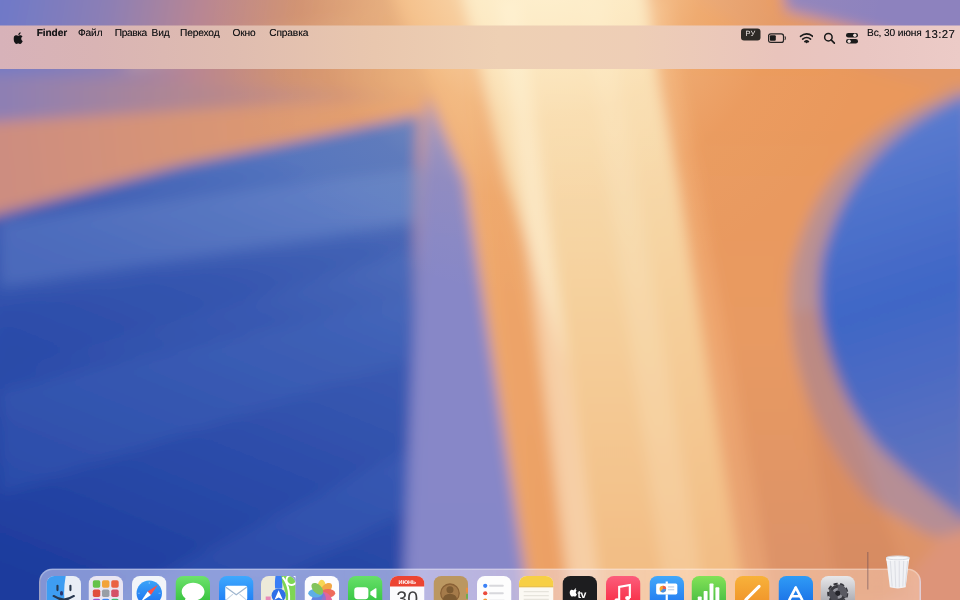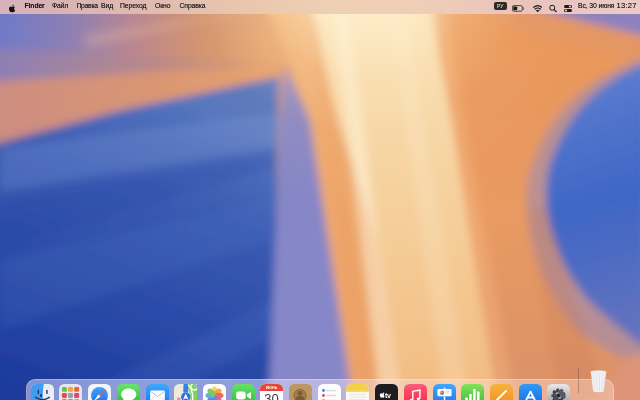--- a/index.html
+++ b/index.html
@@ -1,18 +1,18 @@
 <!DOCTYPE html>
 <html><head><meta charset="utf-8"><style>
 *{margin:0;padding:0;box-sizing:border-box}
 html,body{width:640px;height:400px;overflow:hidden;font-family:"Liberation Sans",sans-serif;background:#4a6fc8}
 #wall{position:absolute;left:0;top:0;width:640px;height:400px}
 #glow{position:absolute;left:0;top:0;width:640px;height:400px;
 background:radial-gradient(circle at 362px -30px, rgba(255,243,212,0.9) 0px, rgba(255,240,205,0.55) 60px, rgba(253,228,183,0.26) 110px, rgba(250,214,160,0.06) 165px, rgba(250,214,160,0) 230px);}
-#bar{position:absolute;left:0;top:0;width:640px;height:14px;
+#bar{position:absolute;left:0;top:17px;width:640px;height:29px;
 background:linear-gradient(90deg,#d7b2b9 0%,#d9b4b4 10%,#dfbcb0 24%,#e9c7ae 39%,#eed0b4 52%,#eeceb6 66%,#e9c4bc 81%,#e9c6c2 90%,#eccbc7 100%);}
 #bar .t{position:absolute;top:0;height:11px;line-height:12px;font-size:6.8px;letter-spacing:-0.1px;color:#161618;white-space:nowrap;text-shadow:0 0 0.4px rgba(22,22,26,0.55)}
 #bar .b{font-weight:bold}
 #dock{position:absolute;left:26px;top:379px;width:588px;height:31px;border-radius:9px;
 background:linear-gradient(90deg, rgba(212,217,255,0.56) 0%, rgba(219,222,255,0.58) 34%, rgba(233,221,240,0.52) 52%, rgba(252,220,205,0.46) 72%, rgba(255,222,200,0.42) 100%);border:0.5px solid rgba(255,255,255,0.28)}
 #dock .ic{position:absolute;top:4.3px;width:23px;height:23px}
 #fdot{position:absolute;left:39.5px;top:394.4px;width:2.5px;height:2.5px;border-radius:50%;background:#2a3570}
 #sep{position:absolute;left:578px;top:367.5px;width:1px;height:25px;background:rgba(95,70,85,0.38)}
 </style></head>
 <body>

